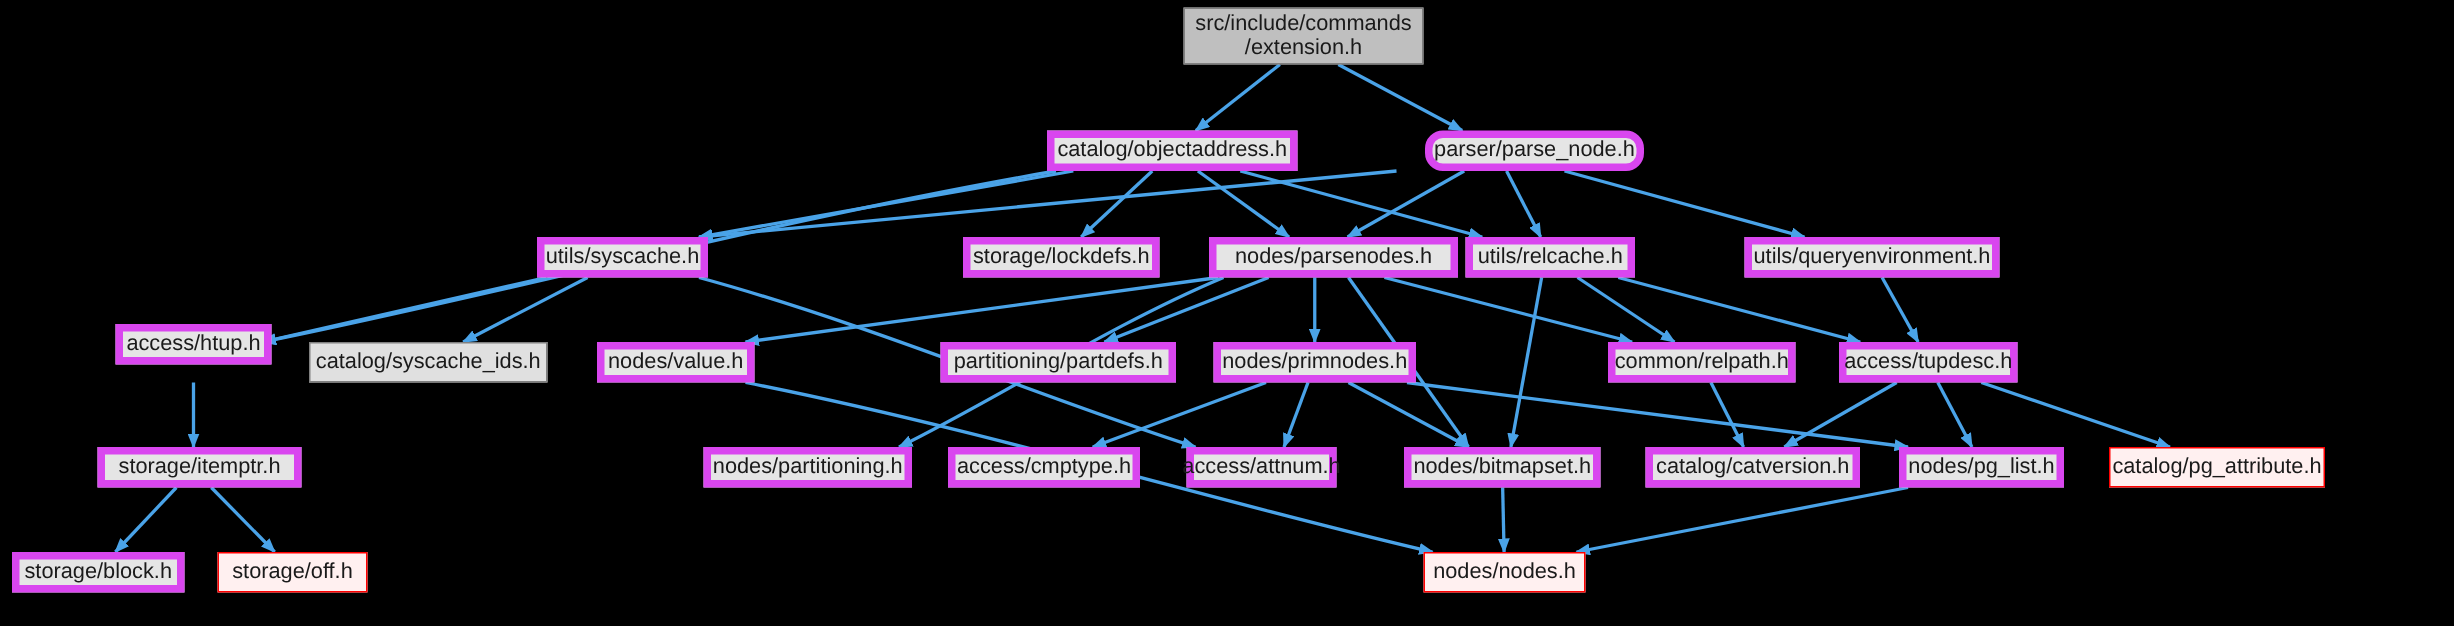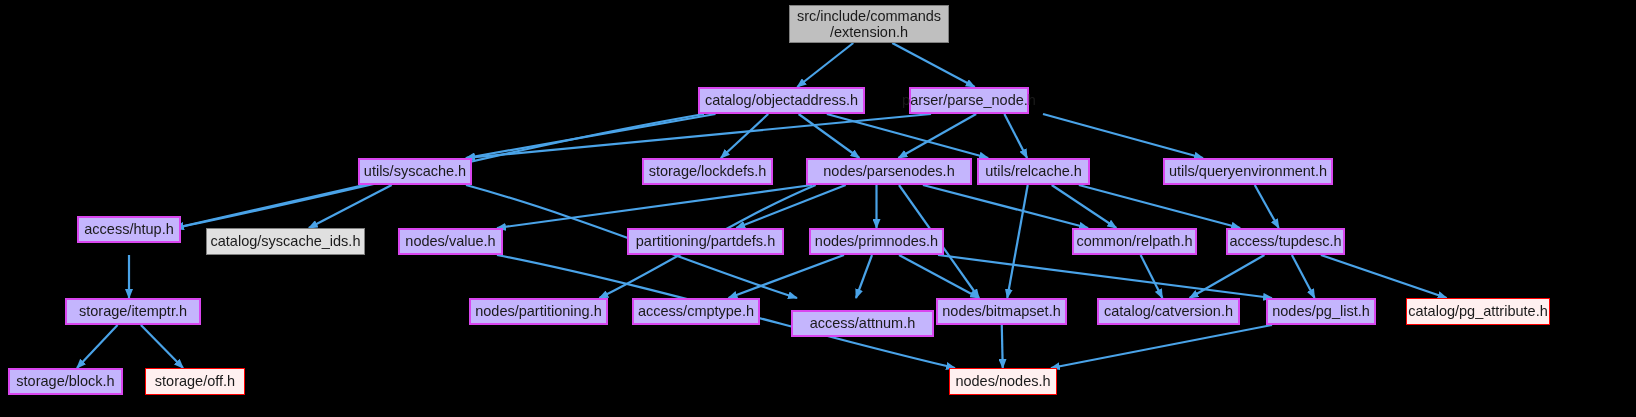--- a/index.html
+++ b/index.html
@@ -25,22 +25,22 @@
   .graph-node {
     position: absolute;
     box-sizing: border-box;
     display: flex;
     align-items: center;
     justify-content: center;
     text-align: center;
     font-size: 14.5px;
     line-height: 1.12;
     color: #1a1a1a;
-    background: #c4b5fd;
-    border: 2px solid #d946ef;
+    background: #e5e5e5;
+    border: 5px solid #d946ef;
     white-space: pre-line;
     letter-spacing: 0px;
     z-index: 5;
   }
   .graph-node.root {
     background: #bfbfbf;
     border: 1px solid #808080;
   }
   .graph-node.grey {
     background: #e0e0e0;
@@ -101,37 +101,37 @@
         <path d="M1320.87,255 Q1383.75,276.5 1446.63,298"></path>
         <path d="M1001.77,325 Q1002.25,346.5 1002.73,368"></path>
         <path d="M1272,325 Q1161.5,346.5 1051,368"></path>
       </g>
   </svg>
 
   <div id="nodes-layer">
       <div class="graph-node root" style="left: 789px; top: 5px; width: 160px; height: 38px;">src/include/commands
 /extension.h</div>
       <div class="graph-node " style="left: 698px; top: 87px; width: 167px; height: 27px;">catalog/objectaddress.h</div>
-      <div class="graph-node " style="left: 909px; top: 87px; width: 120px; height: 27px;">parser/parse_node.h</div>
+      <div class="graph-node " style="left: 950px; top: 87px; width: 146px; height: 27px; border-radius: 12px;">parser/parse_node.h</div>
       <div class="graph-node " style="left: 358px; top: 158px; width: 114px; height: 27px;">utils/syscache.h</div>
       <div class="graph-node " style="left: 642px; top: 158px; width: 131px; height: 27px;">storage/lockdefs.h</div>
       <div class="graph-node " style="left: 806px; top: 158px; width: 166px; height: 27px;">nodes/parsenodes.h</div>
       <div class="graph-node " style="left: 977px; top: 158px; width: 113px; height: 27px;">utils/relcache.h</div>
       <div class="graph-node " style="left: 1163px; top: 158px; width: 170px; height: 27px;">utils/queryenvironment.h</div>
       <div class="graph-node " style="left: 77px; top: 216px; width: 104px; height: 27px;">access/htup.h</div>
       <div class="graph-node grey" style="left: 206px; top: 228px; width: 159px; height: 27px;">catalog/syscache_ids.h</div>
       <div class="graph-node " style="left: 398px; top: 228px; width: 105px; height: 27px;">nodes/value.h</div>
       <div class="graph-node " style="left: 627px; top: 228px; width: 157px; height: 27px;">partitioning/partdefs.h</div>
       <div class="graph-node " style="left: 809px; top: 228px; width: 135px; height: 27px;">nodes/primnodes.h</div>
       <div class="graph-node " style="left: 1072px; top: 228px; width: 125px; height: 27px;">common/relpath.h</div>
       <div class="graph-node " style="left: 1226px; top: 228px; width: 119px; height: 27px;">access/tupdesc.h</div>
       <div class="graph-node " style="left: 65px; top: 298px; width: 136px; height: 27px;">storage/itemptr.h</div>
       <div class="graph-node " style="left: 469px; top: 298px; width: 139px; height: 27px;">nodes/partitioning.h</div>
       <div class="graph-node " style="left: 632px; top: 298px; width: 128px; height: 27px;">access/cmptype.h</div>
-      <div class="graph-node " style="left: 791px; top: 310px; width: 143px; height: 27px;">access/attnum.h</div>
+      <div class="graph-node " style="left: 791px; top: 298px; width: 100px; height: 27px;">access/attnum.h</div>
       <div class="graph-node " style="left: 936px; top: 298px; width: 131px; height: 27px;">nodes/bitmapset.h</div>
       <div class="graph-node " style="left: 1097px; top: 298px; width: 143px; height: 27px;">catalog/catversion.h</div>
       <div class="graph-node " style="left: 1266px; top: 298px; width: 110px; height: 27px;">nodes/pg_list.h</div>
       <div class="graph-node redborder" style="left: 1406px; top: 298px; width: 144px; height: 27px;">catalog/pg_attribute.h</div>
       <div class="graph-node " style="left: 8px; top: 368px; width: 115px; height: 27px;">storage/block.h</div>
       <div class="graph-node redborder" style="left: 145px; top: 368px; width: 100px; height: 27px;">storage/off.h</div>
       <div class="graph-node redborder" style="left: 949px; top: 368px; width: 108px; height: 27px;">nodes/nodes.h</div>
     </div>
 
 </div>

